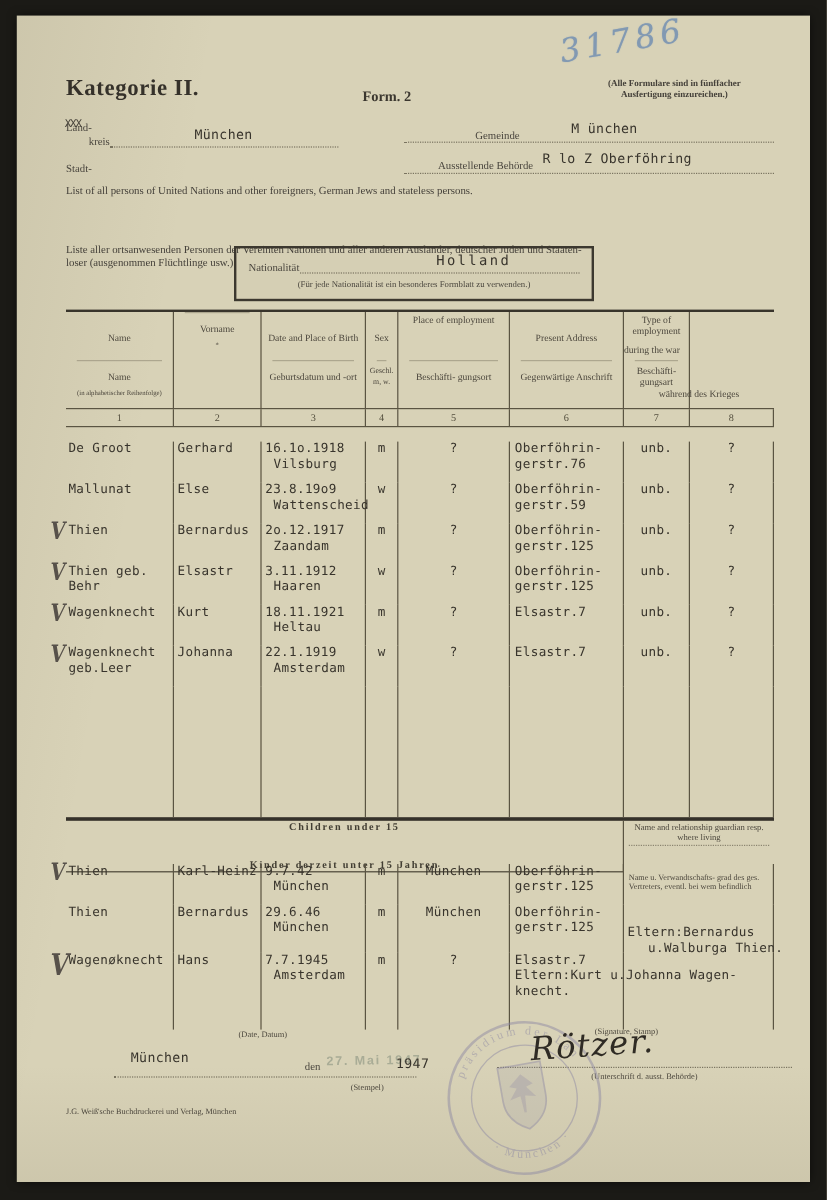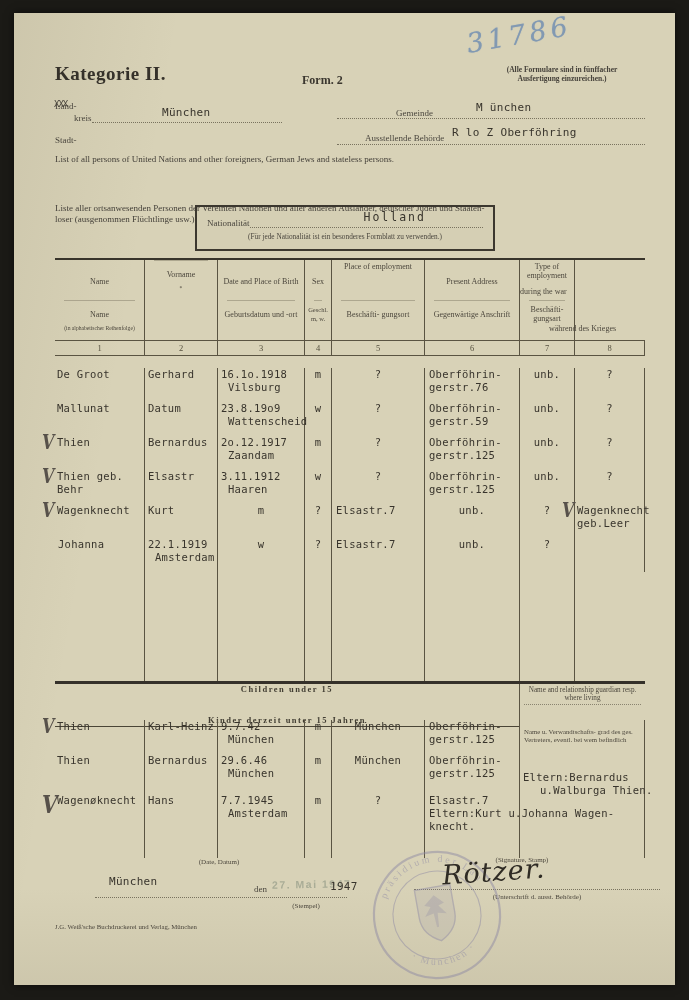--- a/index.html
+++ b/index.html
@@ -240,21 +240,21 @@
         </div>
       <div class="c c8">
           <div class="tw">?</div>
         </div>
 
       <div class="c c1">
           <span class="chk"></span>
           <div class="tw">Mallunat</div>
         </div>
       <div class="c c2">
-          <div class="tw">Datum</div>
+          <div class="tw">Else</div>
         </div>
       <div class="c c3">
           <div class="tw">23.8.19o9</div>
           <div class="tw l2 nowrap">Wattenscheid</div>
         </div>
       <div class="c c4">
           <div class="tw">w</div>
         </div>
       <div class="c c5">
           <div class="tw">?</div>
@@ -326,20 +326,24 @@
       <div class="c c8">
           <div class="tw">?</div>
         </div>
 
       <div class="c c1">
           <span class="chk">V</span>
           <div class="tw">Wagenknecht</div>
         </div>
       <div class="c c2">
           <div class="tw">Kurt</div>
+        </div>
+      <div class="c c3">
+          <div class="tw">18.11.1921</div>
+          <div class="tw l2">Heltau</div>
         </div>
       <div class="c c4">
           <div class="tw">m</div>
         </div>
       <div class="c c5">
           <div class="tw">?</div>
         </div>
       <div class="c c6">
           <div class="tw">Elsastr.7</div>
         </div>

